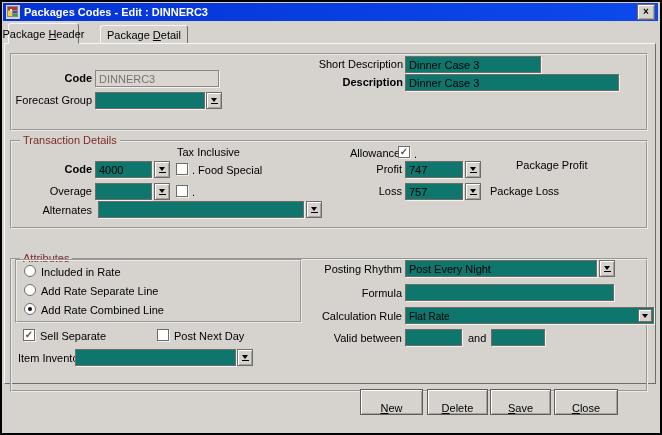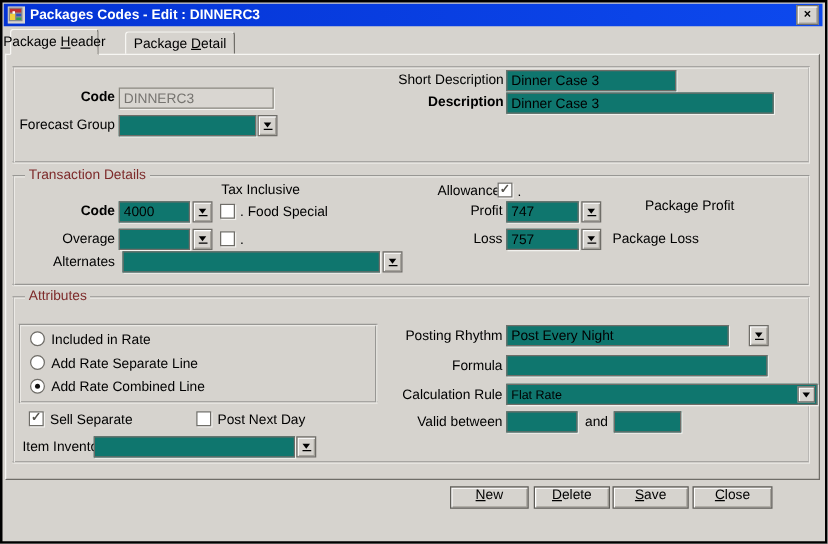--- a/index.html
+++ b/index.html
@@ -72,23 +72,23 @@
   .radio-dot{width:4px;height:4px;border-radius:50%;background:#111;}
   .radio-box{position:absolute;border:2px groove #eceae6;box-sizing:border-box;z-index:5;}
   .combo{padding-right:16px;}
   .combo-arrow{
     position:absolute;right:1px;top:1px;width:14px;height:13px;background:#d6d3ce;
     border:1px solid #6f6d68;box-shadow:inset 1px 1px 0 #fff;box-sizing:border-box;
     display:flex;align-items:center;justify-content:center;
   }
   .small-text{font-size:10px;}
   .btn{
-    position:absolute;height:18px;background:#d6d3ce;border:1px solid #5f5d58;
+    position:absolute;height:26px;background:#d6d3ce;border:1px solid #5f5d58;
     box-shadow:inset 1px 1px 0 #fff,inset -1px -1px 0 #a5a29b;box-sizing:border-box;
-    display:flex;align-items:flex-start;justify-content:center;white-space:nowrap;z-index:5;cursor:default;
+    display:flex;align-items:flex-end;justify-content:center;white-space:nowrap;z-index:5;cursor:default;
   }
   .mn{text-decoration:underline;}
 </style>
 </head>
 <body>
 
 <div class="window">
 
   <div class="titlebar">
     <svg class="app-icon" viewBox="0 0 14 14">
@@ -179,21 +179,21 @@
   <span class="lbl" style="left:488px;top:157px;margin-left:26px;">Package Profit</span>
 
   <span class="lbl r" style="left:347px;top:183px;width:53px;">Loss</span>
   <div class="field" style="left:403px;top:181px;width:58px;">757</div>
   <div class="lov" style="left:463px;top:181px;">
     <span class="lov-tri"></span>
     <span class="lov-bar"></span>
   </div>
   <span class="lbl" style="left:488px;top:183px;">Package Loss</span>
 
-  <div class="group" style="left:8px;top:235px;width:638px;height:134px;">
+  <div class="group" style="left:8px;top:256px;width:638px;height:134px;">
     <span class="group-title">Attributes</span>
   </div>
 
   <div class="radio-box" style="left:13px;top:257px;width:287px;height:64px;"></div>
 
   <div class="radio" style="left:22px;top:263px;"></div>
   <span class="lbl" style="left:39px;top:264px;">Included in Rate</span>
 
   <div class="radio" style="left:22px;top:282px;"></div>
   <span class="lbl" style="left:39px;top:283px;">Add Rate Separate Line</span>
@@ -212,21 +212,21 @@
   <span class="lbl" style="left:172px;top:328px;">Post Next Day</span>
 
   <span class="lbl" style="left:16px;top:350px;">Item Inventory</span>
   <div class="field" style="left:73px;top:347px;width:161px;"></div>
   <div class="lov" style="left:235px;top:347px;">
     <span class="lov-tri"></span>
     <span class="lov-bar"></span>
   </div>
 
   <span class="lbl r" style="left:318px;top:261px;width:82px;">Posting Rhythm</span>
-  <div class="field" style="left:403px;top:258px;width:178px;">Post Every Night</div>
+  <div class="field" style="left:403px;top:258px;width:192px;">Post Every Night</div>
   <div class="lov" style="left:597px;top:258px;">
     <span class="lov-tri"></span>
     <span class="lov-bar"></span>
   </div>
 
   <span class="lbl r" style="left:318px;top:285px;width:82px;">Formula</span>
   <div class="field" style="left:403px;top:282px;width:209px;"></div>
 
   <span class="lbl r" style="left:305px;top:308px;width:95px;">Calculation Rule</span>
   <div class="field combo" style="left:403px;top:305px;width:249px;">

